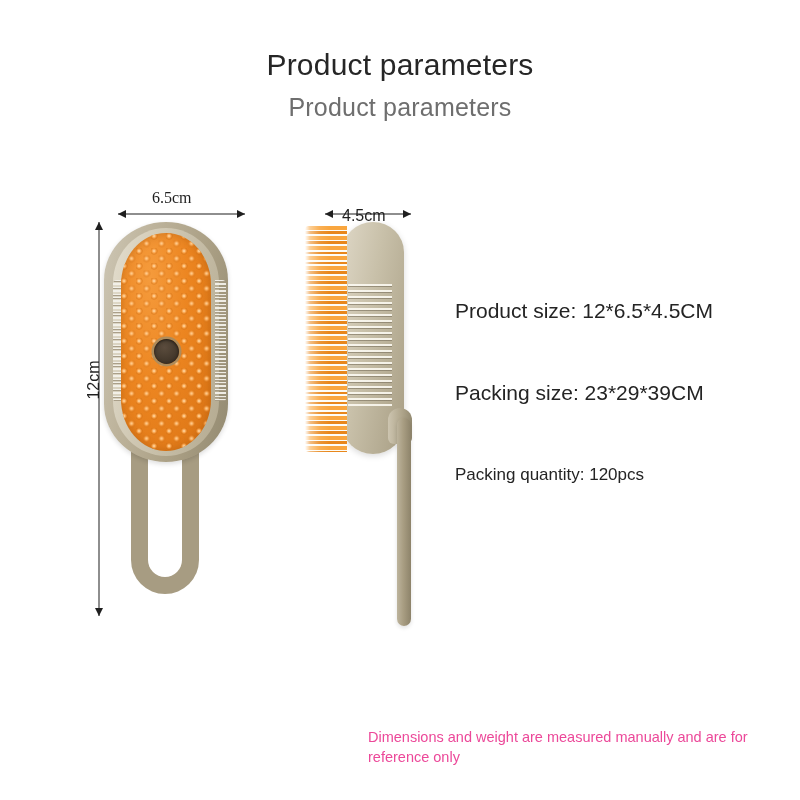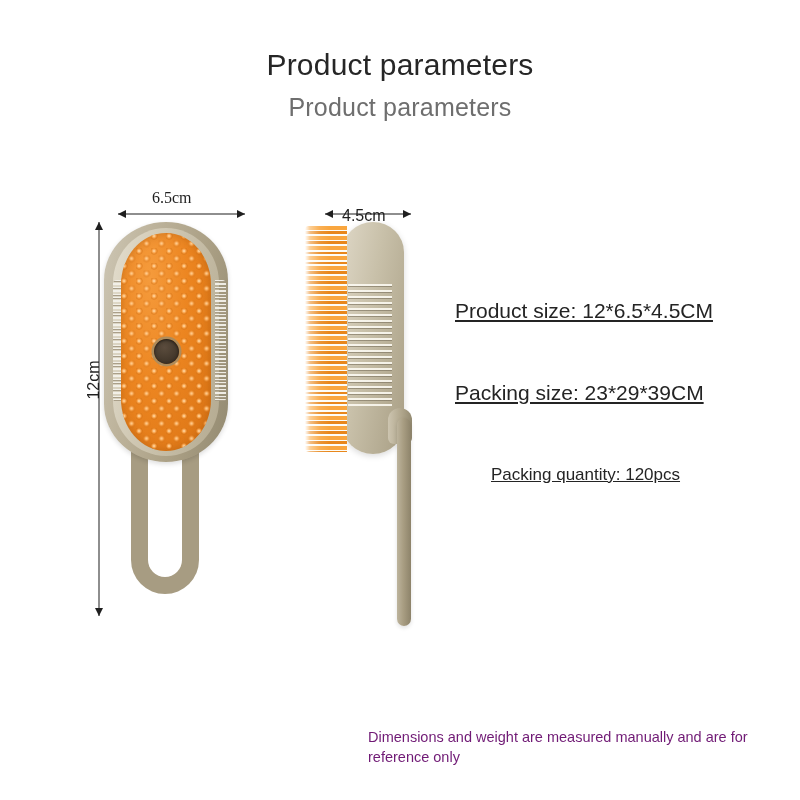--- a/index.html
+++ b/index.html
@@ -240,34 +240,33 @@
     background: linear-gradient(to right, #cdc5b0 0%, #aea48a 60%, #938a71 100%);
   }
 
   
   .specs { position: absolute; left: 455px; top: 300px; width: 330px; }
   .spec-line {
     font-size: 21px;
     color: #242424;
     line-height: 1;
     white-space: nowrap;
-    text-decoration: underline;
   }
   .spec-line.product  { position: absolute; left: 0; top: 0;   }
   .spec-line.packing  { position: absolute; left: 0; top: 82px; }
-  .spec-line.quantity { position: absolute; left: 0; top: 166px; font-size: 17px; margin-left: 36px; }
+  .spec-line.quantity { position: absolute; left: 0; top: 166px; font-size: 17px; }
 
   
   .note {
     position: absolute;
     left: 368px; top: 728px;
     width: 420px;
     font-size: 14.5px;
     line-height: 1.35;
-    color: #701a75;
+    color: #ec4899;
   }
 </style>
 </head>
 <body>
 
 <div class="stage">
 
   <div class="title">Product parameters</div>
 
   <div class="subtitle">Product parameters</div>

